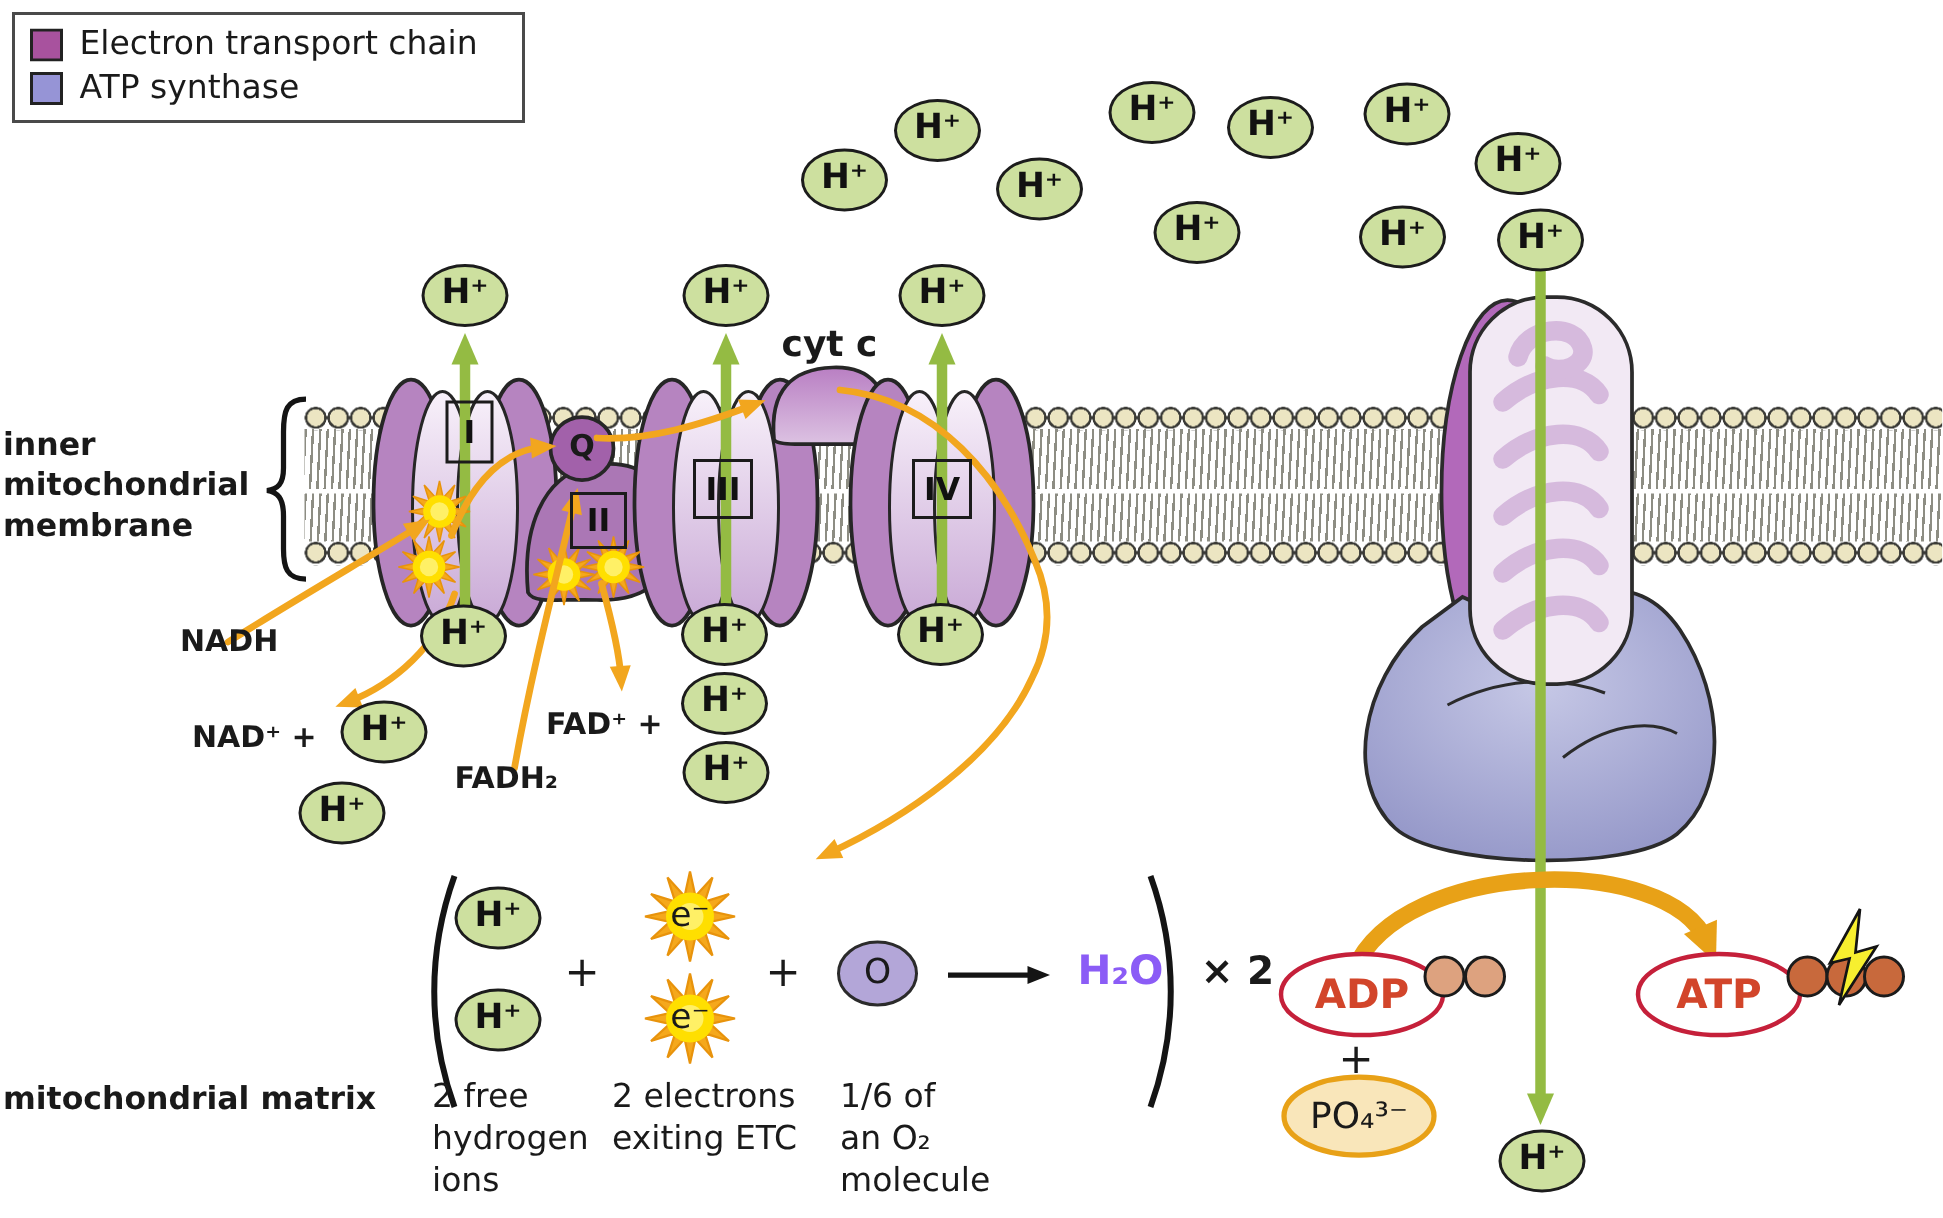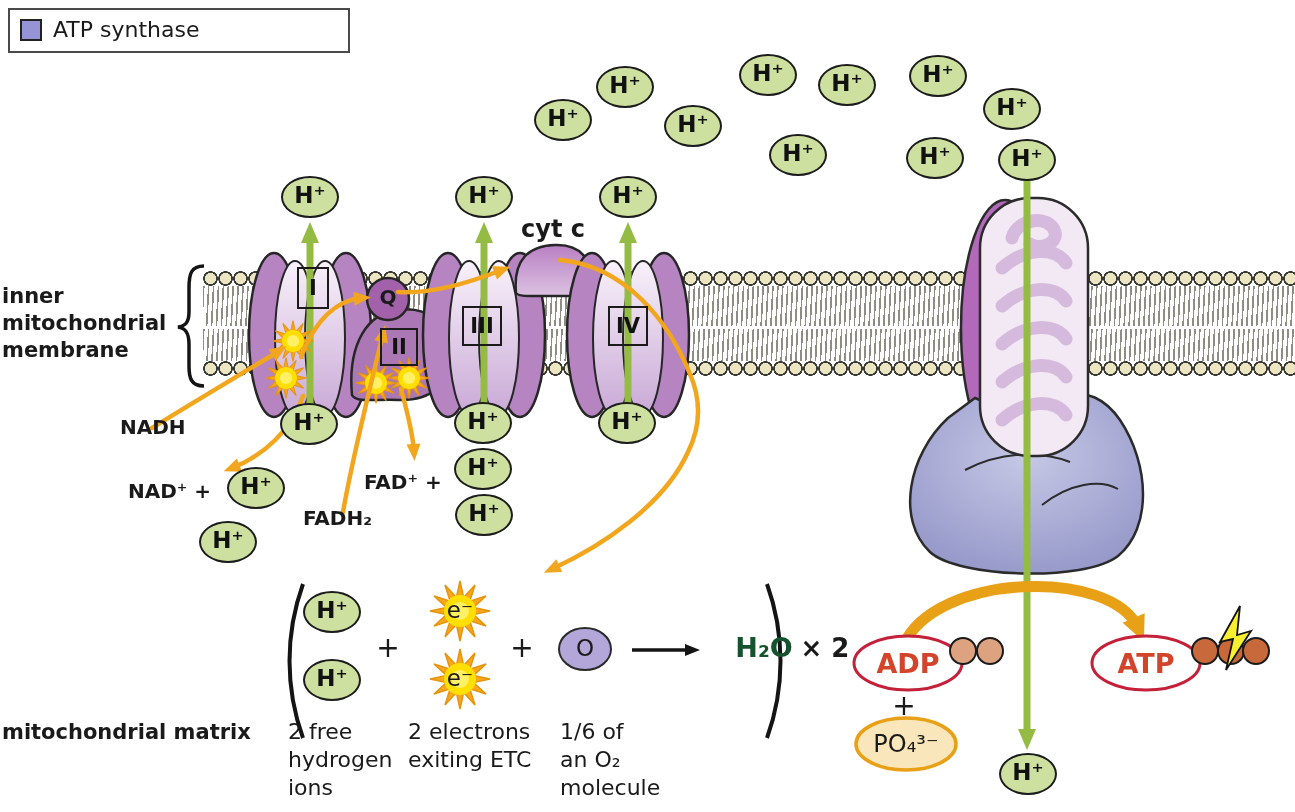--- a/index.html
+++ b/index.html
@@ -140,20 +140,26 @@
     <ellipse cx="1146" cy="663" rx="54" ry="27" fill="#fff" stroke="#c5203a" stroke-width="3"></ellipse>
     <circle cx="1205" cy="651" r="13" fill="#c8693c" stroke="#1b1b1b" stroke-width="2"></circle>
     <circle cx="1231" cy="651" r="13" fill="#c8693c" stroke="#1b1b1b" stroke-width="2"></circle>
     <circle cx="1256" cy="651" r="13" fill="#c8693c" stroke="#1b1b1b" stroke-width="2"></circle>
     <polygon points="1240,606 1220,642 1233,639 1226,670 1251,631 1237,635" fill="#f7ef2f" stroke="#141414" stroke-width="1.8"></polygon>
   </svg>
 
   <div id="legend">
     <div class="lg-row">
       <svg class="lg-sw" width="22" height="22">
+        <rect x="1" y="1" width="20" height="20" stroke="#222" stroke-width="2" fill="#a8529e"></rect>
+      </svg>
+      <span>Electron transport chain</span>
+    </div>
+    <div class="lg-row">
+      <svg class="lg-sw" width="22" height="22">
         <rect x="1" y="1" width="20" height="20" stroke="#222" stroke-width="2" fill="#9694d6"></rect>
       </svg>
       <span>ATP synthase</span>
     </div>
   </div>
 
   <div class="lbl bold" style="left:2px;top:283px;font-size:21px;line-height:27px;">
     <div>inner</div>
     <div>mitochondrial</div>
     <div>membrane</div>
@@ -194,21 +200,21 @@
   <div class="hp" style="left:455px;top:494px;">H⁺</div>
   <div class="hp" style="left:303px;top:591px;">H⁺</div>
   <div class="hp" style="left:303px;top:659px;">H⁺</div>
   <div class="hp" style="left:999px;top:753px;">H⁺</div>
 
   <div class="lbl ctr" style="left:435px;top:597px;width:50px;font-size:23px;">e⁻</div>
   <div class="lbl ctr" style="left:435px;top:665px;width:50px;font-size:23px;">e⁻</div>
   <div class="lbl ctr" style="left:363px;top:631px;width:50px;font-size:28px;">+</div>
   <div class="lbl ctr" style="left:497px;top:631px;width:50px;font-size:28px;">+</div>
   <div class="lbl ctr" style="left:535px;top:635px;width:100px;font-size:23px;">O</div>
-  <div class="lbl bold ctr" style="left:714px;top:632px;width:100px;font-size:27px;color:#14532d;">H₂O</div>
+  <div class="lbl bold ctr" style="left:697px;top:632px;width:100px;font-size:27px;color:#8b5cf6;">H₂O</div>
   <div class="lbl bold ctr" style="left:775px;top:633px;width:100px;font-size:26px;">× 2</div>
 
   <div class="eqt" style="left:288px;top:718px;">
     <div>2 free</div>
     <div>hydrogen</div>
     <div>ions</div>
   </div>
   <div class="eqt" style="left:408px;top:718px;">
     <div>2 electrons</div>
     <div>exiting ETC</div>

